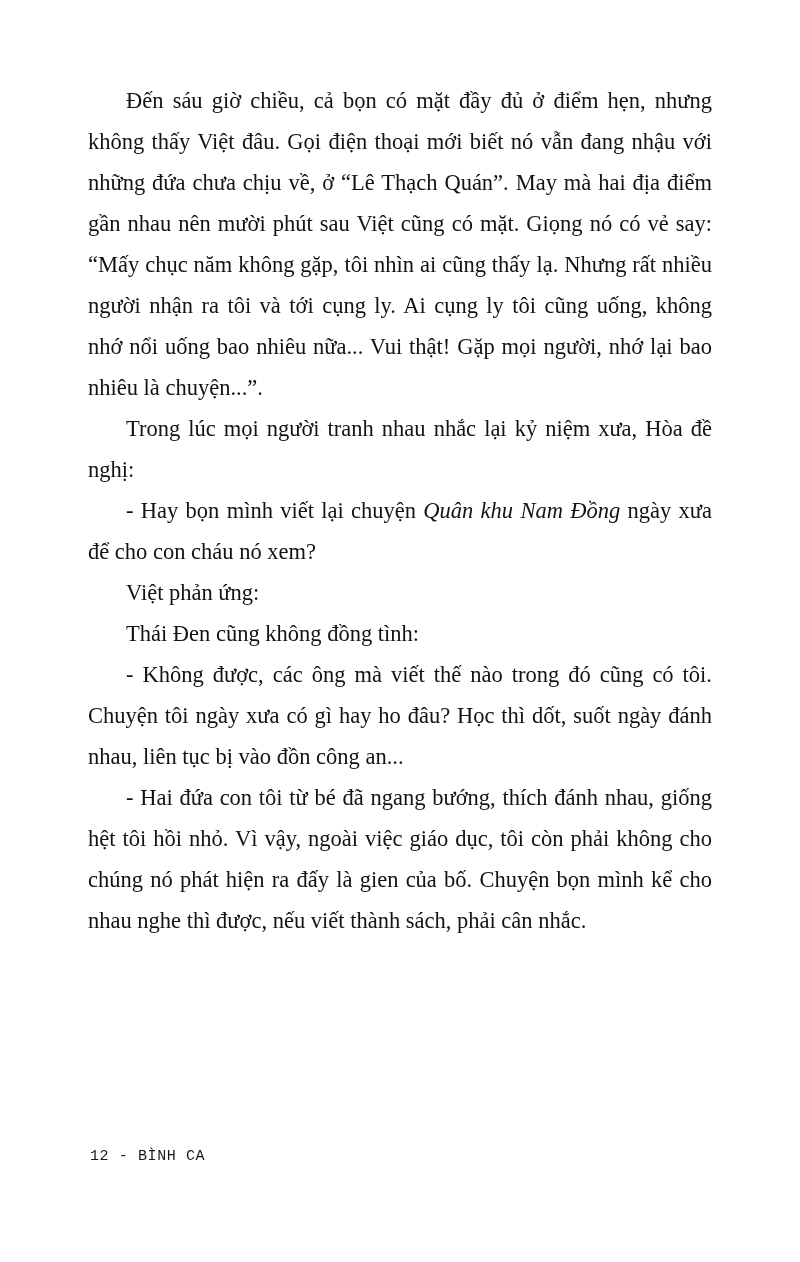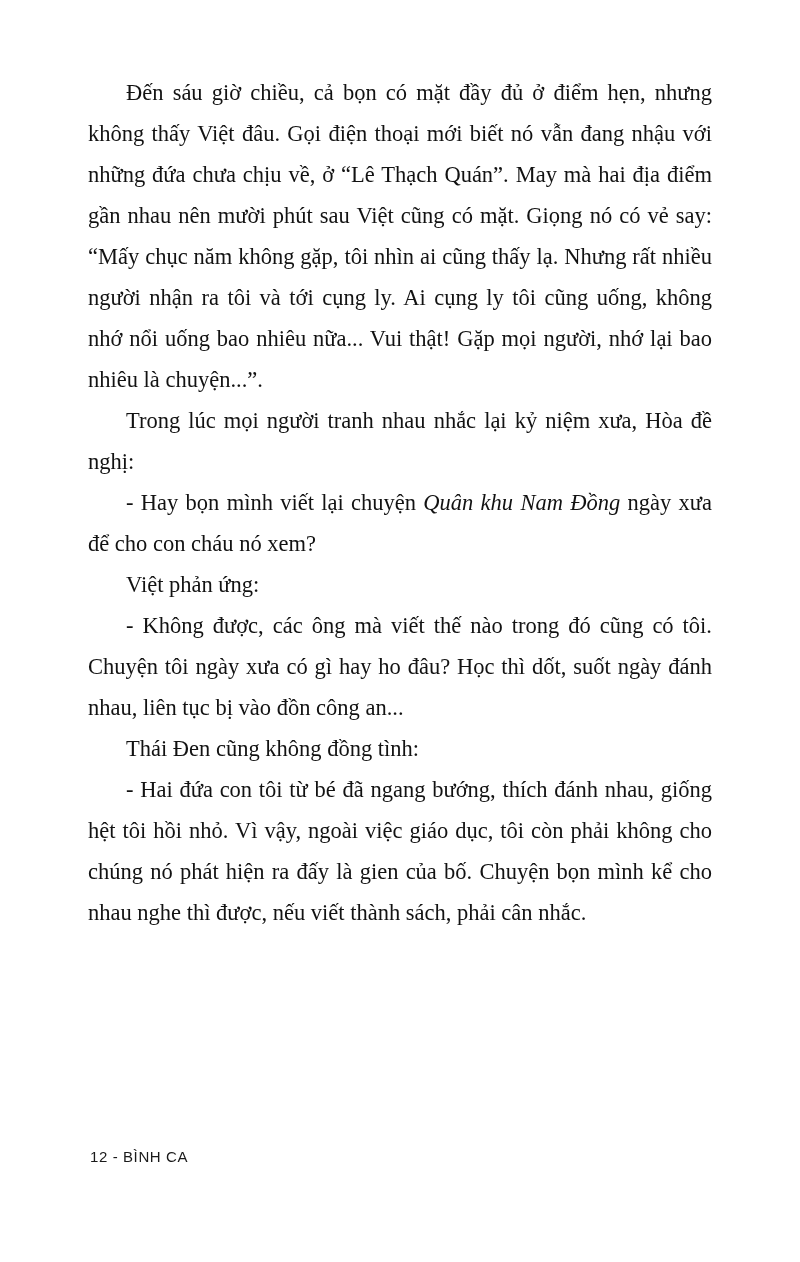--- a/index.html
+++ b/index.html
@@ -18,57 +18,57 @@
   .page {
     position: absolute;
     top: 0;
     left: 0;
     width: 800px;
     height: 1262px;
     background: #ffffff;
   }
   .text-block {
     position: absolute;
-    top: 72px;
+    top: 80px;
     left: 88px;
     width: 624px;
   }
   .para {
     font-family: "Liberation Serif", serif;
     font-size: 22.5px;
     line-height: 41px;
     text-align: justify;
     text-justify: inter-word;
     margin: 0;
     text-indent: 38px;
     color: #121212;
   }
   .para em {
     font-style: italic;
   }
   .footer {
     position: absolute;
     left: 90px;
     top: 1148px;
-    font-family: Liberation Sans, sans-serif;
+    font-family: Liberation Mono, monospace;
     font-size: 15px;
     letter-spacing: 0.6px;
     color: #1a1a1a;
   }
 </style>
 </head>
 <body>
 
 <div class="page">
 
   <div class="text-block">
       <p class="para"><span>Đến sáu giờ chiều, cả bọn có mặt đầy đủ ở điểm hẹn, nhưng không thấy Việt đâu. Gọi điện thoại mới biết nó vẫn đang nhậu với những đứa chưa chịu về, ở “Lê Thạch Quán”. May mà hai địa điểm gần nhau nên mười phút sau Việt cũng có mặt. Giọng nó có vẻ say: “Mấy chục năm không gặp, tôi nhìn ai cũng thấy lạ. Nhưng rất nhiều người nhận ra tôi và tới cụng ly. Ai cụng ly tôi cũng uống, không nhớ nổi uống bao nhiêu nữa... Vui thật! Gặp mọi người, nhớ lại bao nhiêu là chuyện...”.</span></p>
       <p class="para"><span>Trong lúc mọi người tranh nhau nhắc lại kỷ niệm xưa, Hòa đề nghị:</span></p>
       <p class="para"><span>- Hay bọn mình viết lại chuyện </span><em>Quân khu Nam Đồng</em><span> ngày xưa để cho con cháu nó xem?</span></p>
       <p class="para"><span>Việt phản ứng:</span></p>
+      <p class="para"><span>Thái Đen cũng không đồng tình:</span></p>
       <p class="para"><span>- Không được, các ông mà viết thế nào trong đó cũng có tôi. Chuyện tôi ngày xưa có gì hay ho đâu? Học thì dốt, suốt ngày đánh nhau, liên tục bị vào đồn công an...</span></p>
-      <p class="para"><span>Thái Đen cũng không đồng tình:</span></p>
       <p class="para"><span>- Hai đứa con tôi từ bé đã ngang bướng, thích đánh nhau, giống hệt tôi hồi nhỏ. Vì vậy, ngoài việc giáo dục, tôi còn phải không cho chúng nó phát hiện ra đấy là gien của bố. Chuyện bọn mình kể cho nhau nghe thì được, nếu viết thành sách, phải cân nhắc.</span></p>
     </div>
 
   <div class="footer">12 - BÌNH CA</div>
 
 </div>
 
 </body></html>

